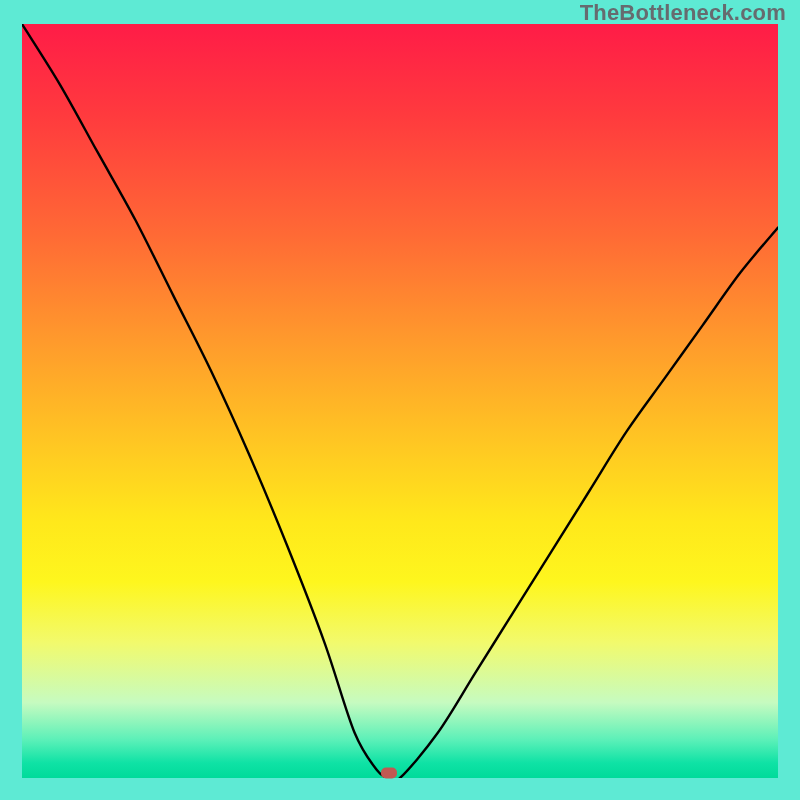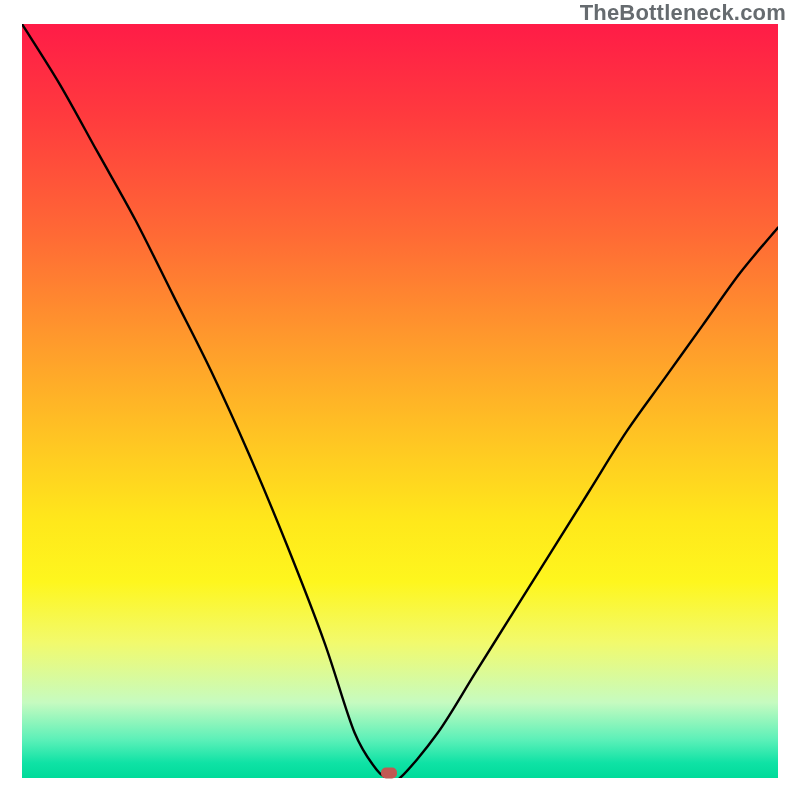--- a/index.html
+++ b/index.html
@@ -8,21 +8,21 @@
     width: 800px;
     height: 800px;
     background: #000;
     font-family: Arial, Helvetica, sans-serif;
     overflow: hidden;
   }
   .frame {
     position: relative;
     width: 800px;
     height: 800px;
-    background: #ffffff;
+    background: #5eead4;
   }
   .watermark {
     position: absolute;
     top: 0;
     right: 14px;
     color: #666b6f;
     font-size: 22px;
     font-weight: 600;
     letter-spacing: 0.2px;
     user-select: none;

